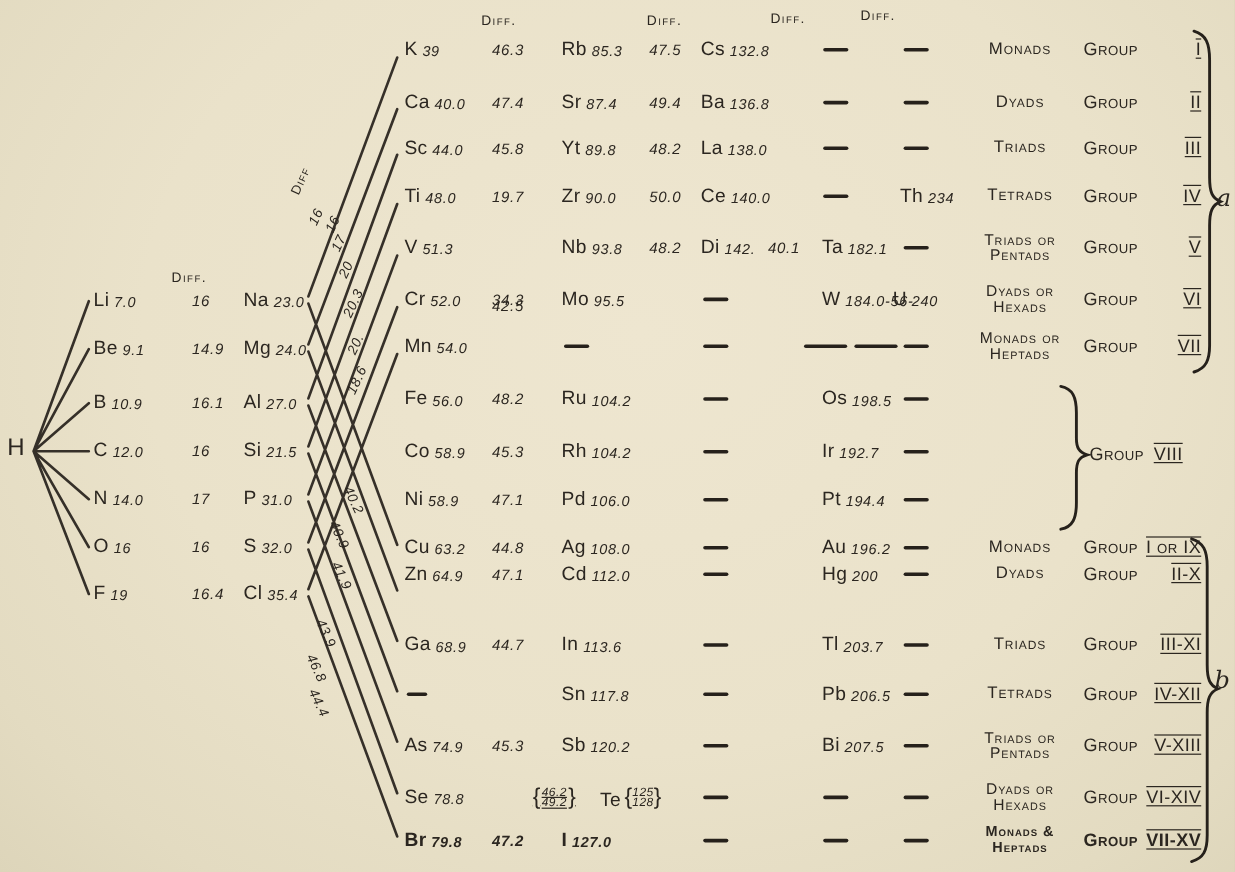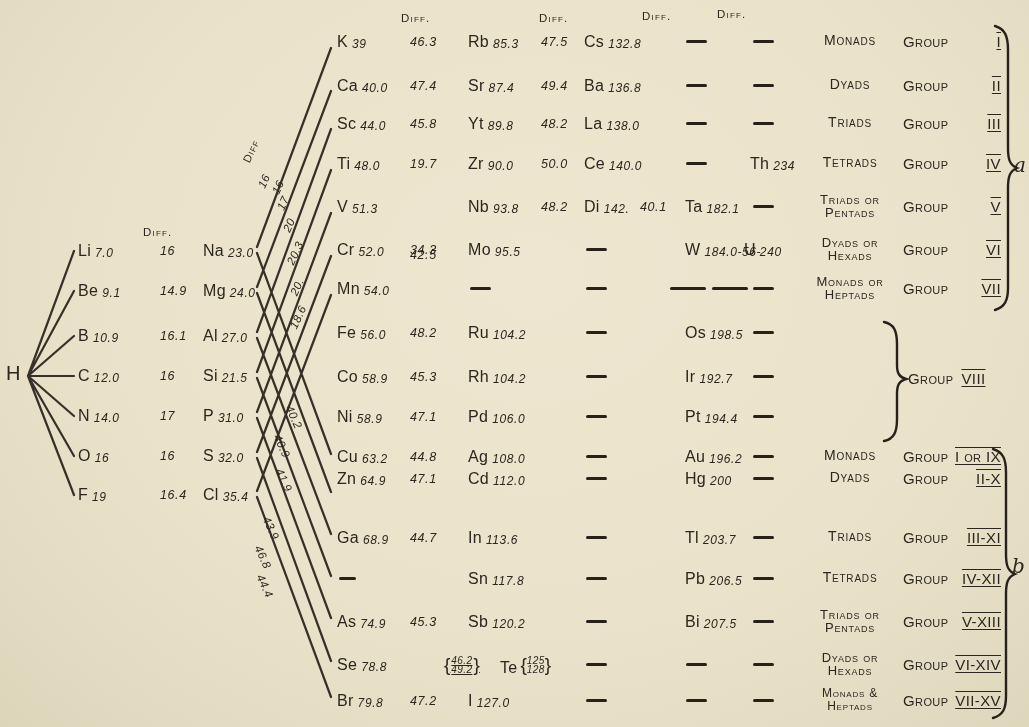--- a/index.html
+++ b/index.html
@@ -307,21 +307,21 @@
         <div class="dash" style="left: 586px; top: 9px; width: 21px;"></div>
         <div class="dash" style="left: 686px; top: 9px; width: 21px;"></div>
         <div class="dash" style="left: 753px; top: 9px; width: 21px;"></div>
         <div class="name" style="top: -3px; font-size: 13px;">Dyads or
 Hexads</div>
         <div class="group">
           <span class="gl">Group</span>
           <span class="gn">VI-XIV</span>
         </div>
       </div>
-      <div class="trow" style="top: 690px;">
+      <div class="trow" style="top: 690px; font-weight: bold;">
         <div class="ecell" style="left: 337px;"><span class="sym">Br</span><span class="val">79.8</span></div>
         <div class="ecell" style="left: 468px;"><span class="sym">I</span><span class="val">127.0</span></div>
         <div class="dcell" style="left: 410px;">47.2</div>
         <div class="dash" style="left: 586px; top: 9px; width: 21px;"></div>
         <div class="dash" style="left: 686px; top: 9px; width: 21px;"></div>
         <div class="dash" style="left: 753px; top: 9px; width: 21px;"></div>
         <div class="name" style="top: -3px; font-size: 12px;">Monads &amp;
 Heptads</div>
         <div class="group">
           <span class="gl">Group</span>

